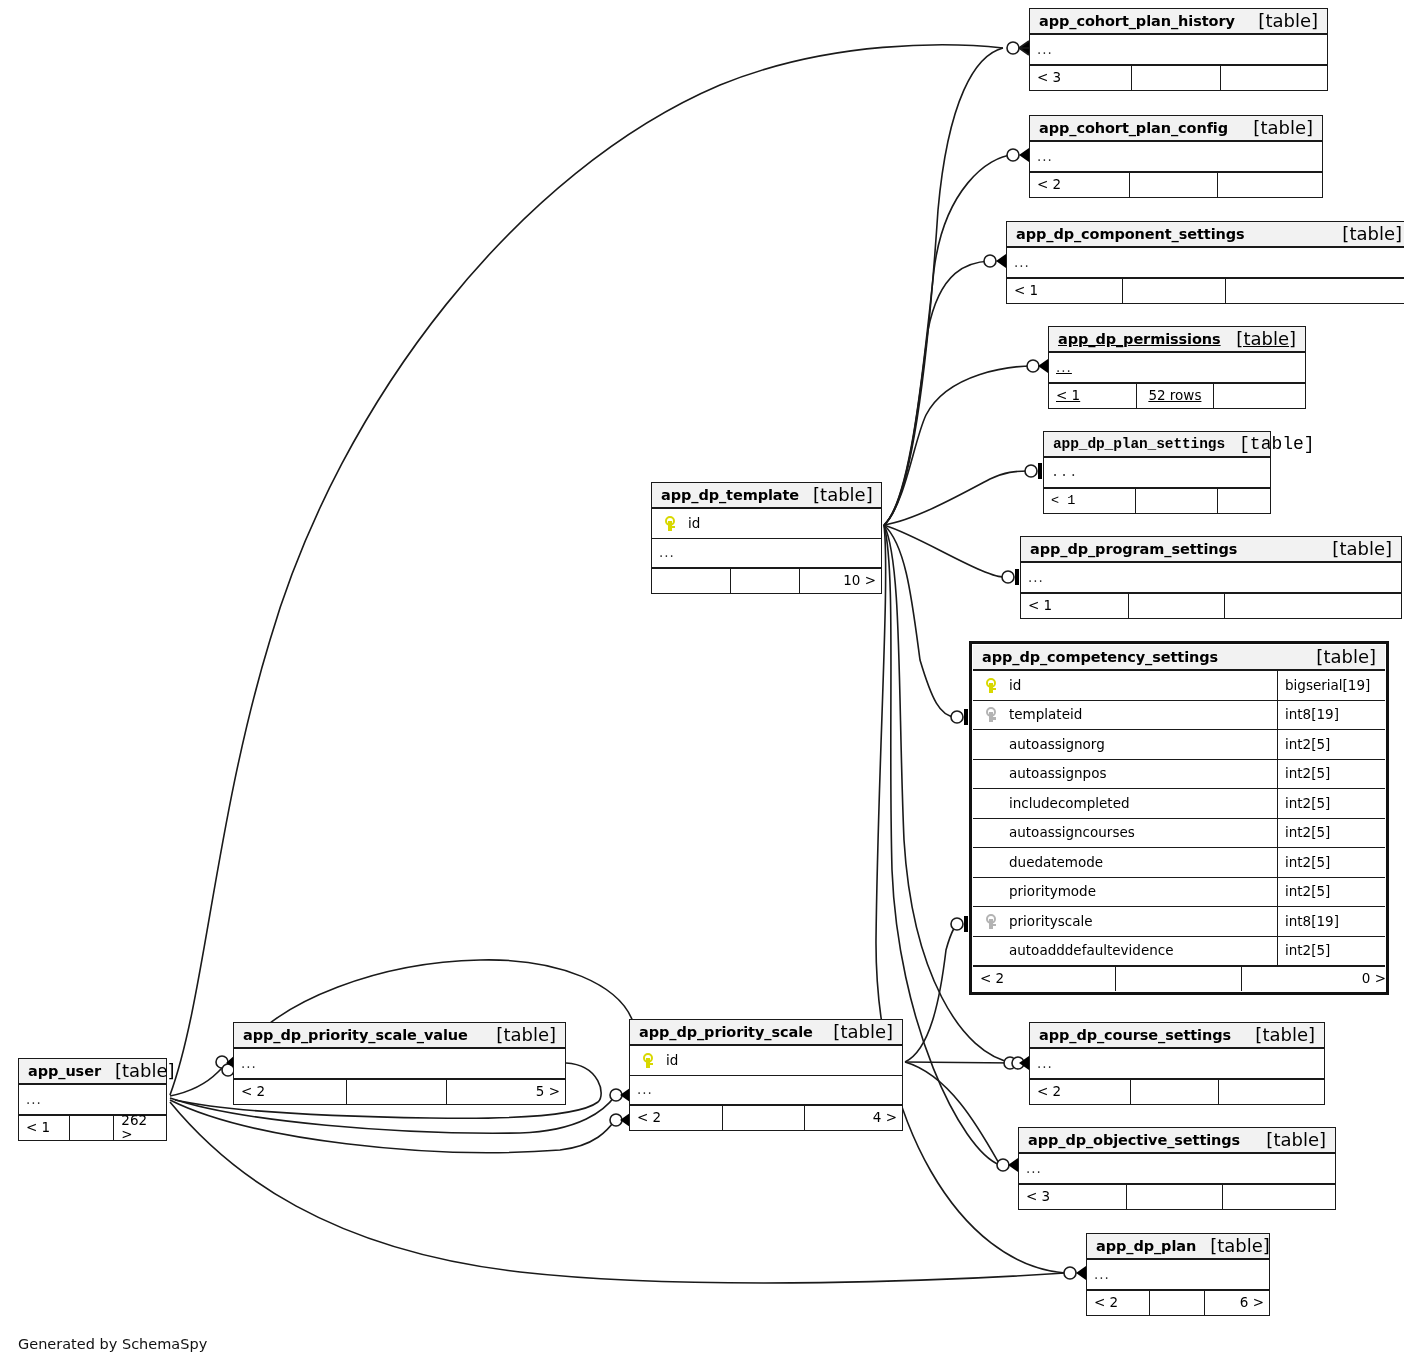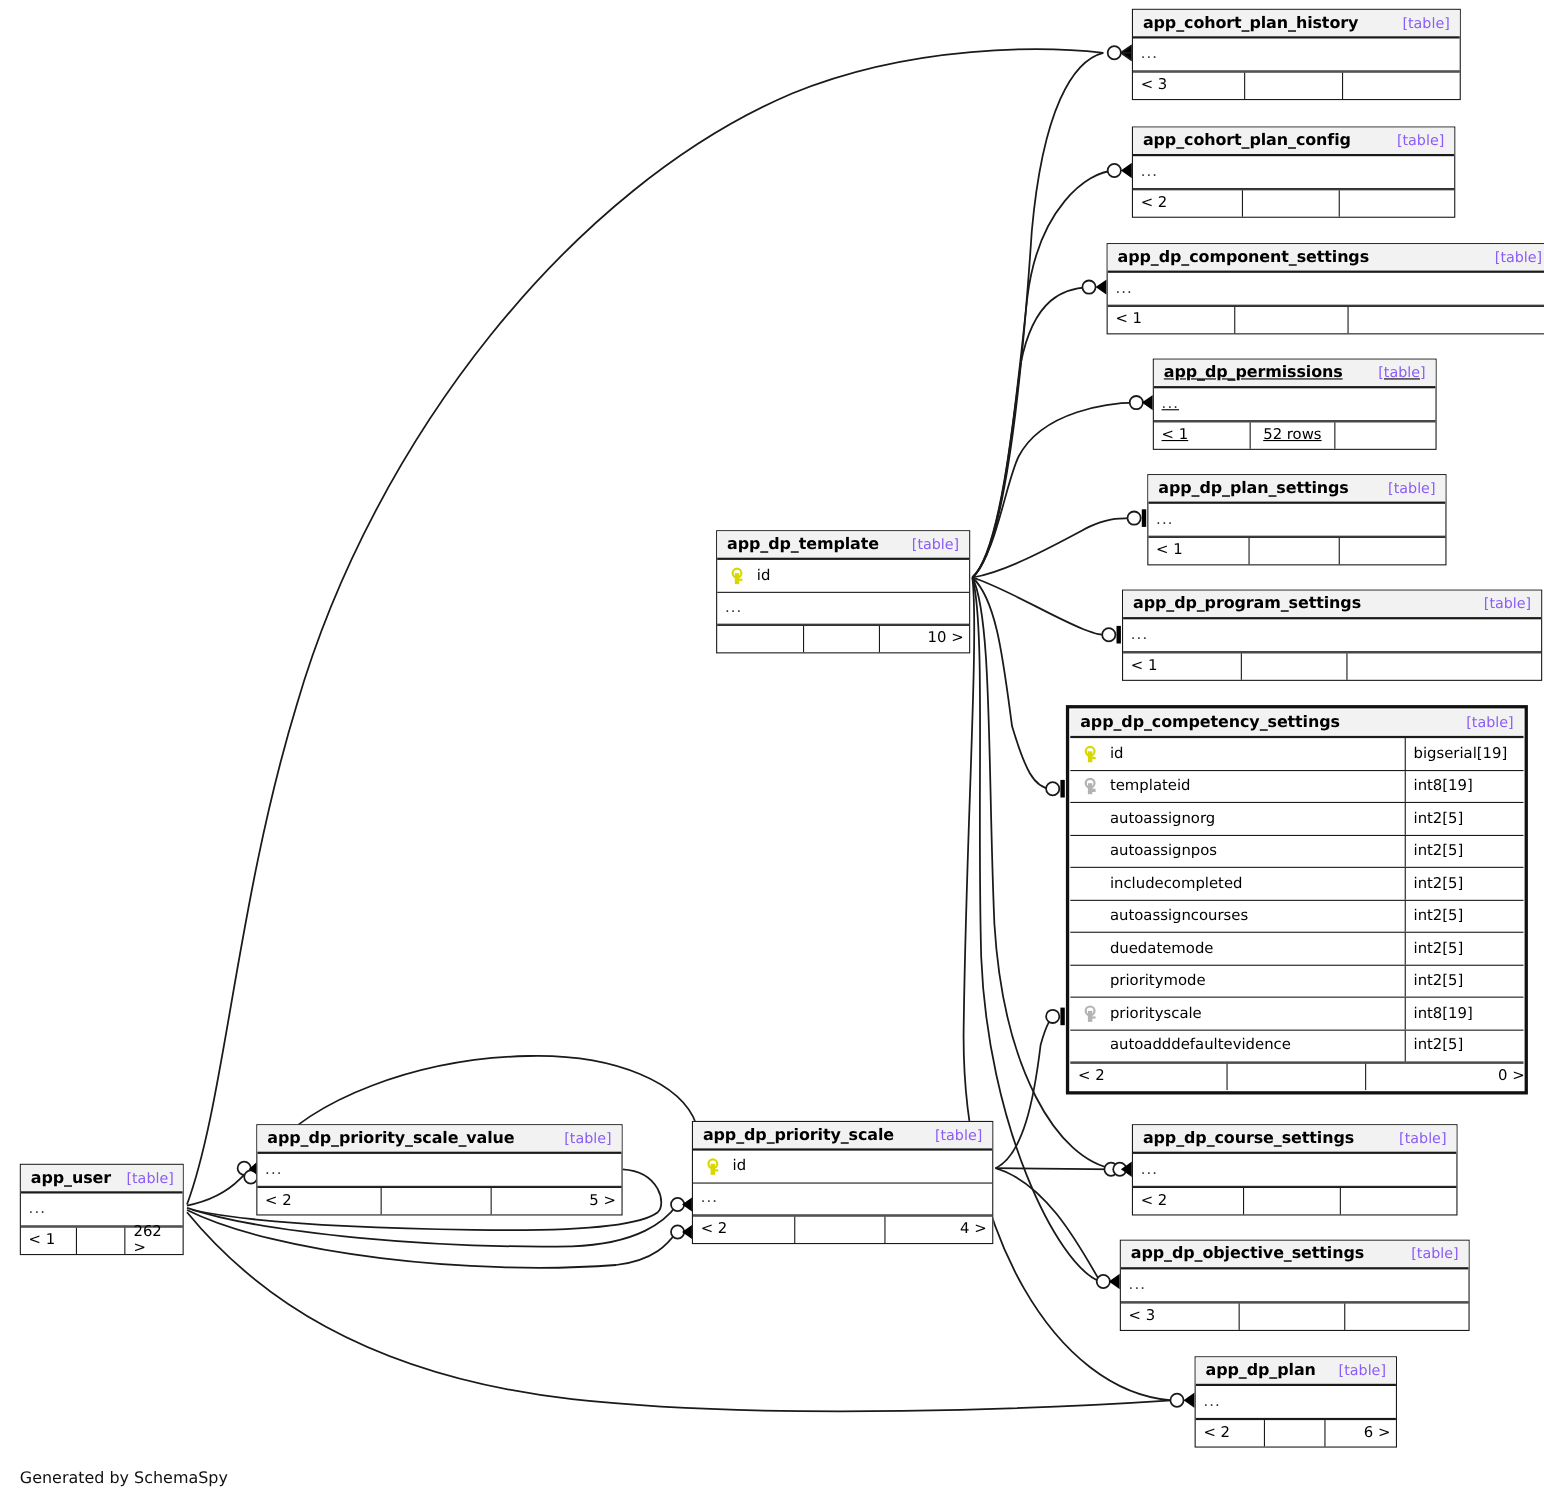--- a/index.html
+++ b/index.html
@@ -27,21 +27,21 @@
   .tbl-title{
     background:#f2f2f2;
     border-bottom:2px solid #1a1a1a;
     display:flex;align-items:center;
     padding:0 9px;
     height:26px;
     box-sizing:border-box;
     white-space:nowrap;
   }
   .tbl-title .tname{font-weight:bold;font-size:14.5px;letter-spacing:-0.1px;}
-  .tbl-title .ttype{margin-left:auto;font-size:13px;color:#8b5cf6;padding-left:14px;}
+  .tbl-title .ttype{margin-left:auto;font-size:18px;color:#000000;padding-left:14px;}
 
   .tbl-row{
     display:flex;align-items:center;
     height:29.5px;
     box-sizing:border-box;
     border-bottom:1px solid #1a1a1a;
     padding:0 6px;
     white-space:nowrap;
   }
   .tbl-row.ellipsis{
@@ -252,21 +252,21 @@
         </div>
         <div class="tbl-row ellipsis">
           <span>...</span>
         </div>
         <div class="tbl-foot">
           <div class="fc left" style="width: 87.72px; flex: 0 0 87.72px;">&lt; 1</div>
           <div class="fc right" style="justify-content: center; width: 77.4px; flex: 0 0 77.4px;">52 rows</div>
           <div class="fc right" style="width: 92.88px; flex: 0 0 92.88px;"></div>
         </div>
       </div>
-      <div class="table-node" style="left: 1043px; top: 431px; width: 272px;">
+      <div class="table-node" style="left: 1043px; top: 431px; width: 228px; font-family: Liberation Mono, monospace;">
         <div class="tbl-title">
           <span class="tname">app_dp_plan_settings</span>
           <span class="ttype">[table]</span>
         </div>
         <div class="tbl-row ellipsis">
           <span>...</span>
         </div>
         <div class="tbl-foot">
           <div class="fc left" style="width: 92.48px; flex: 0 0 92.48px;">&lt; 1</div>
           <div class="fc right" style="justify-content: center; width: 81.6px; flex: 0 0 81.6px;"></div>

